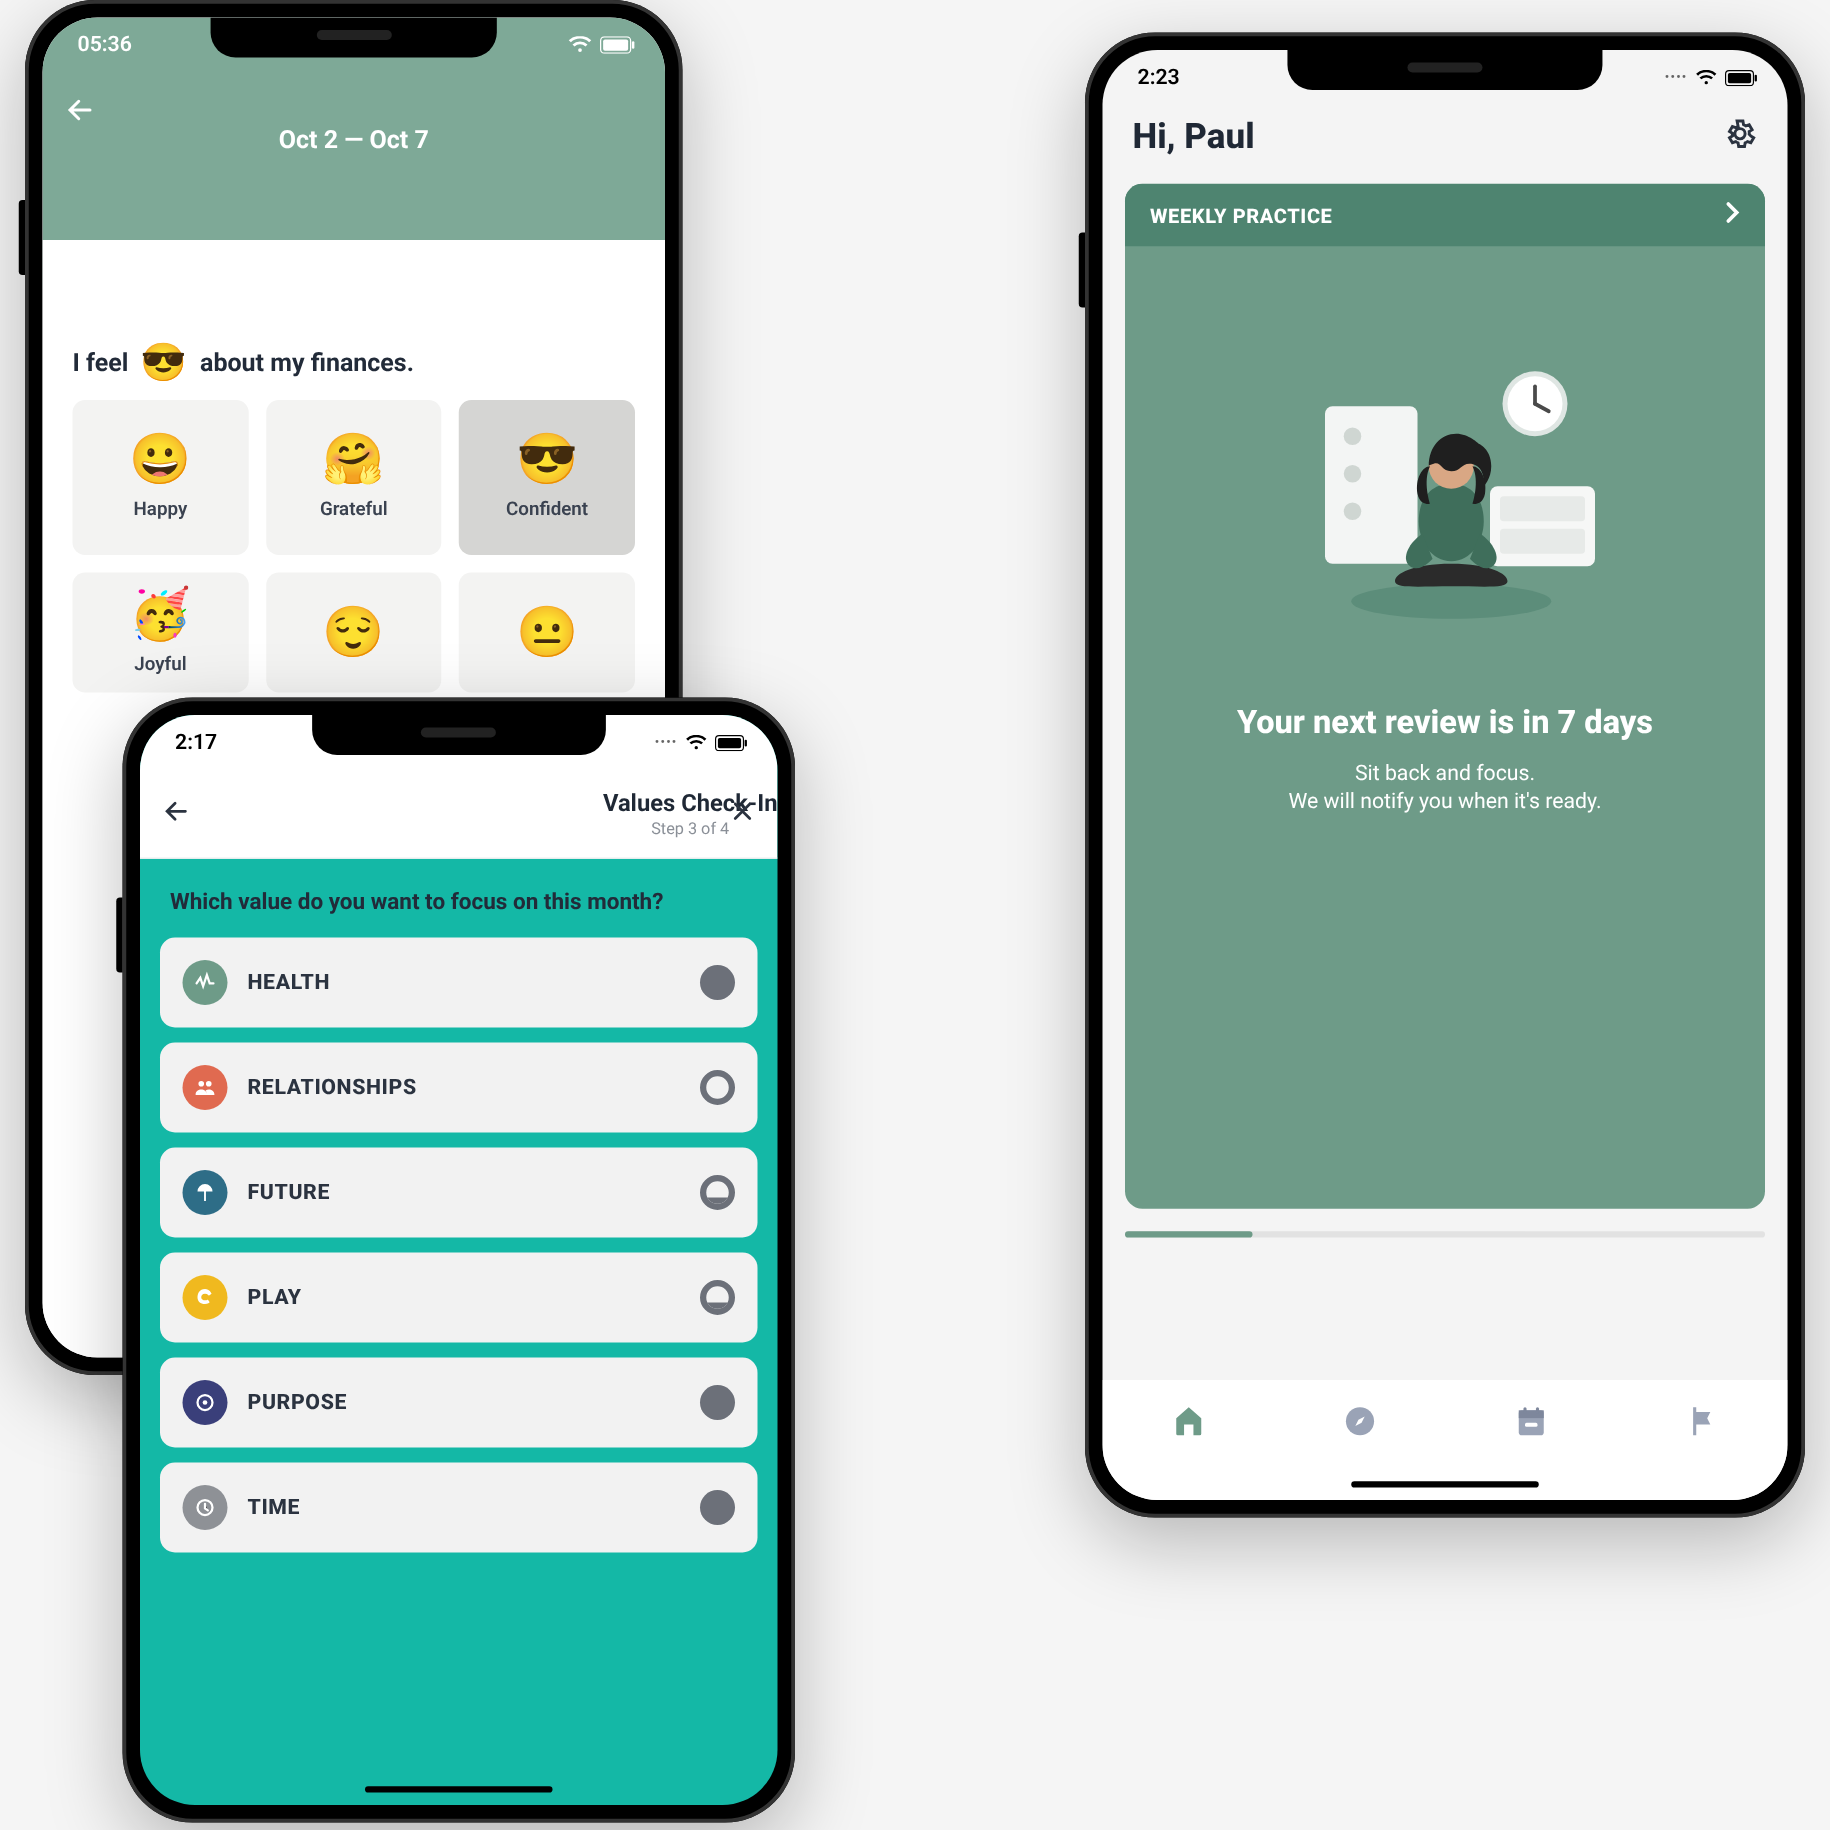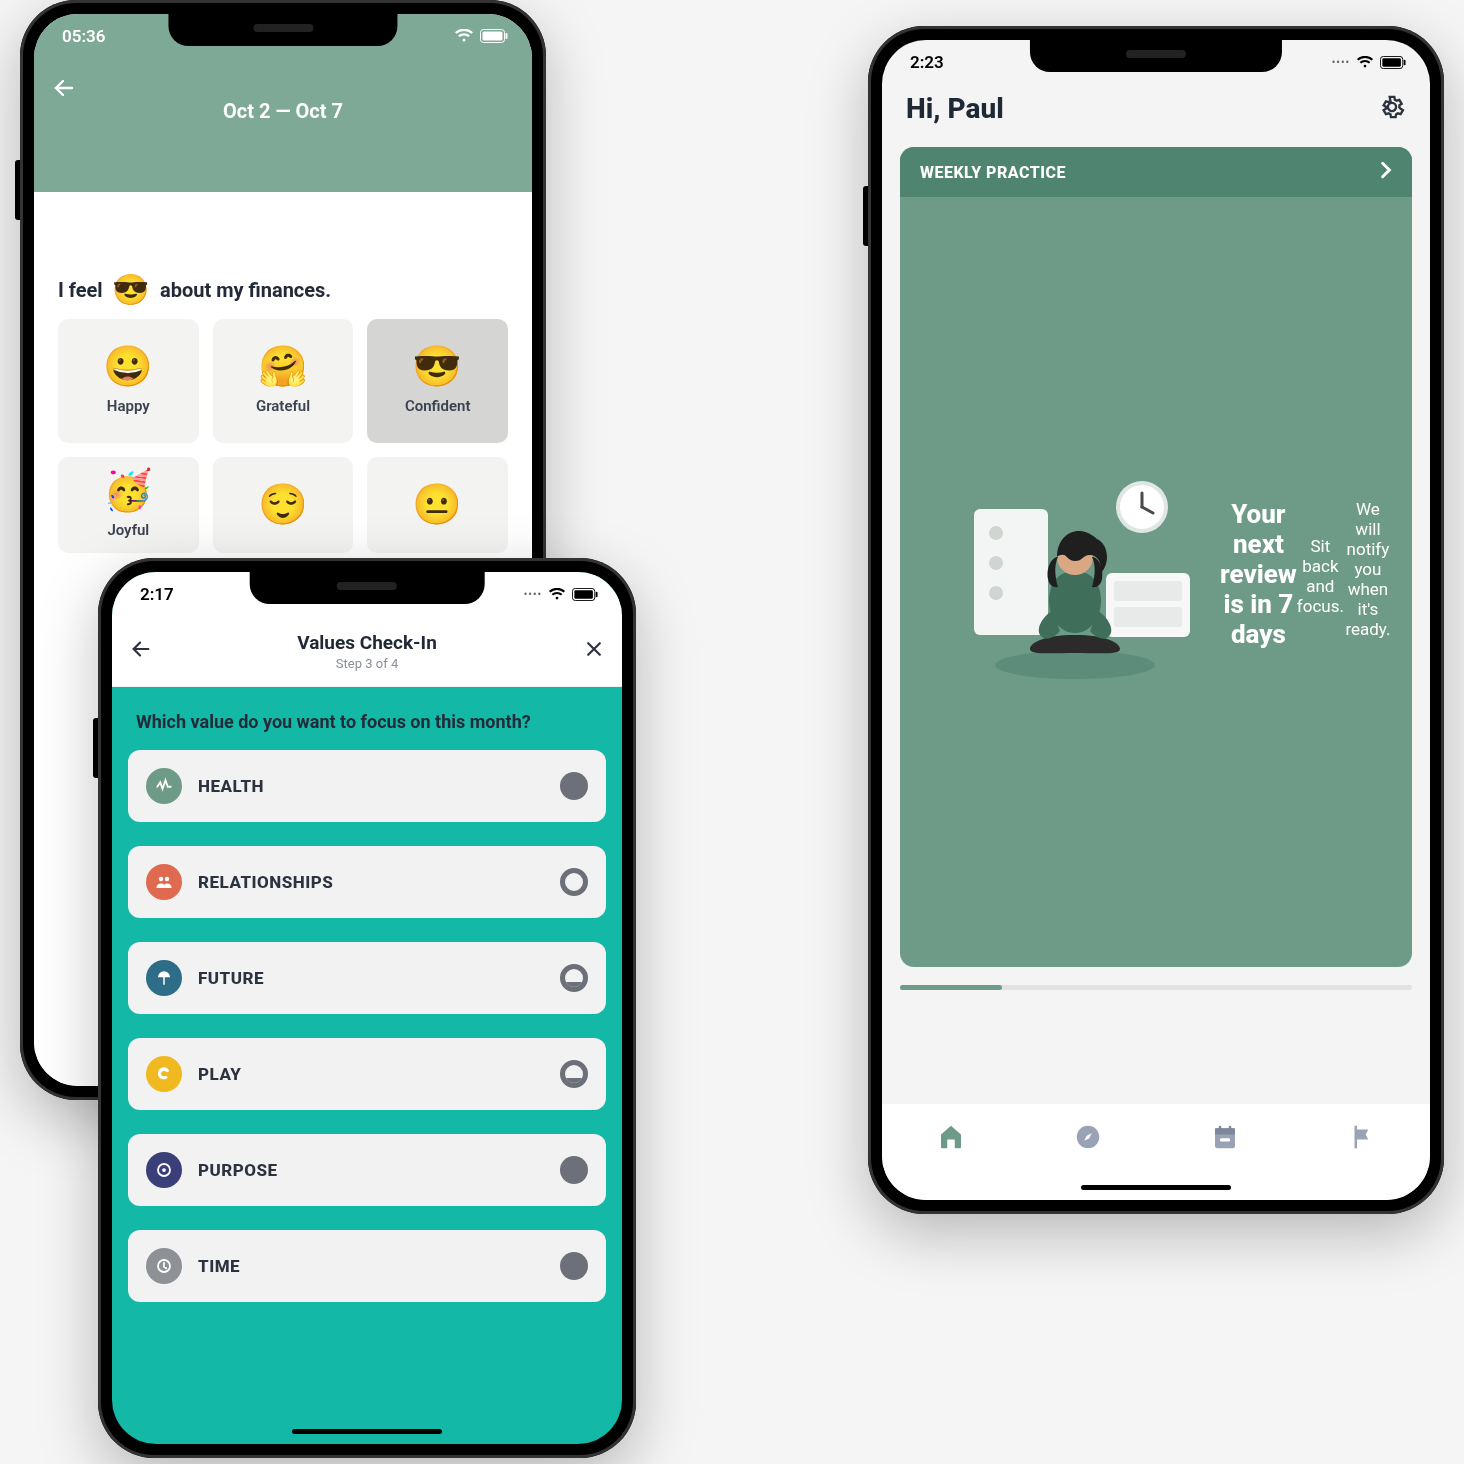--- a/index.html
+++ b/index.html
@@ -135,35 +135,35 @@
   
   .phone2 { left: 98px; top: 558px; width: 538px; height: 900px; z-index: 5; }
   .phone2 .screen { background: #14b8a6; }
   .p2-header {
     padding-top: 44px;
     background: #fff;
     border-bottom: 1px solid #eee;
   }
   .p2-header-row {
     height: 70px;
-    display: flex; align-items: center; justify-content: center;
+    display: flex; align-items: center; justify-content: flex-end;
     position: relative;
   }
   .p2-back { position: absolute; left: 18px; }
   .p2-close { position: absolute; right: 18px; }
   .p2-title-wrap { text-align: center; }
   .p2-title { font-size: 19px; font-weight: 700; color: #1f2835; }
   .p2-sub { font-size: 13px; color: #8a8f97; margin-top: 2px; }
 
   .p2-question {
     padding: 24px 24px 18px;
     font-size: 18px; font-weight: 700; color: #222b39;
   }
 
-  .value-list { padding: 0 16px; display: flex; flex-direction: column; gap: 24px; }
+  .value-list { padding: 0 16px; display: flex; flex-direction: column; gap: 12px; }
   .value-item {
     background: #f2f2f2;
     border-radius: 12px;
     height: 72px;
     display: flex; align-items: center;
     padding: 0 18px;
     gap: 16px;
   }
   .value-icon {
     width: 36px; height: 36px; border-radius: 50%;
@@ -216,21 +216,21 @@
     color: #fff;
     padding: 14px 20px;
     display: flex; justify-content: space-between; align-items: center;
     font-weight: 800; letter-spacing: .5px;
   }
   .p3-card-body {
     flex: 1;
     text-align: center;
     color: #fff;
     padding: 20px 20px 48px;
-    display: flex; flex-direction: row; align-items: center;
+    display: flex; flex-direction: column; align-items: center;
   }
   .illus-wrap { padding: 60px 0 30px; }
   .p3-headline { font-size: 26px; font-weight: 800; margin-top: 12px; }
   .p3-sub1 { font-size: 17px; margin-top: 16px; }
   .p3-sub2 { font-size: 17px; margin-top: 2px; }
 
   .p3-progress {
     margin: 18px 18px 0 18px;
     height: 5px;
     background: #e2e2e2;

